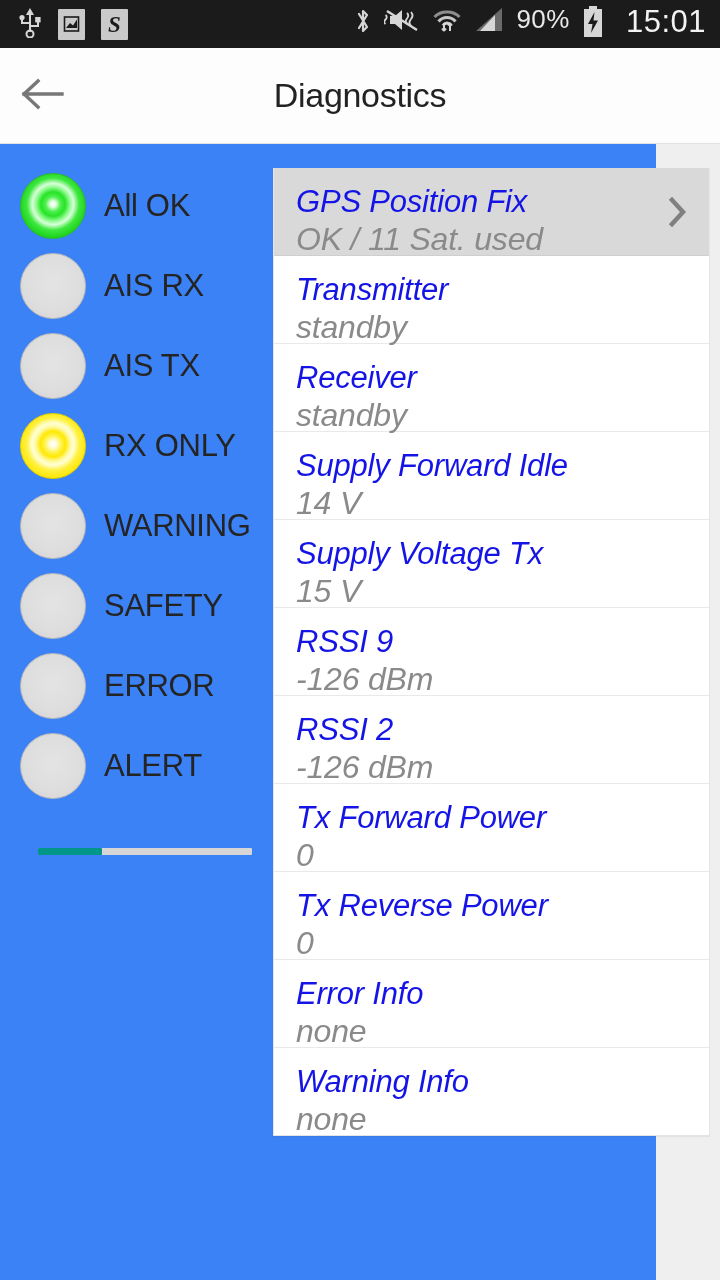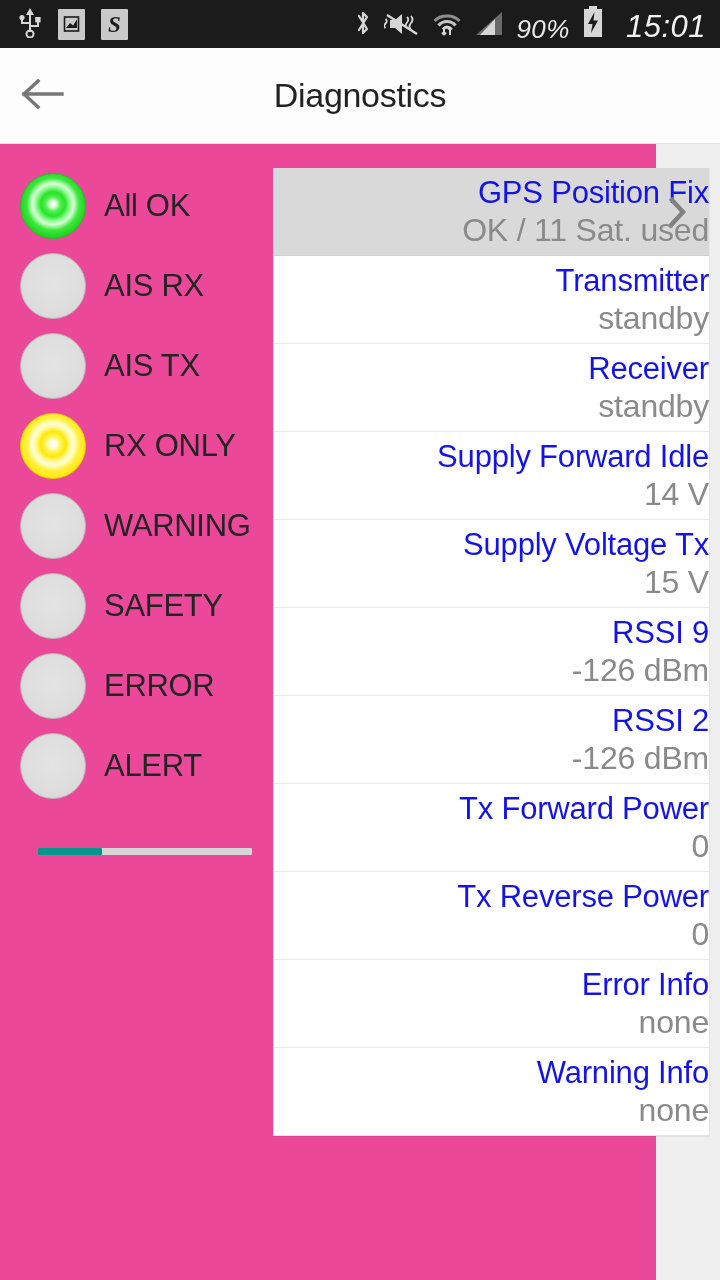--- a/index.html
+++ b/index.html
@@ -13,21 +13,21 @@
 
   
   .statusbar {
     position: absolute; top: 0; left: 0;
     width: 720px; height: 48px;
     background: #1b1b1b;
     display: flex; align-items: center;
     padding: 0 14px 0 18px;
   }
   .sb-left { display: flex; align-items: center; gap: 16px; }
-  .sb-right { margin-left: auto; display: flex; align-items: flex-end; gap: 12px; font-style: italic; }
+  .sb-right { margin-left: auto; display: flex; align-items: flex-start; gap: 12px; }
   .sb-icon { display: block; }
   .sb-text {
     color: #e8e8e8; font-size: 26px; font-weight: 400;
     letter-spacing: 0.5px; line-height: 1;
   }
   .sb-clock {
     color: #f2f2f2; font-size: 31px; font-weight: 400;
     letter-spacing: 0.5px; line-height: 1; margin-left: 10px;
   }
   .boxicon {
@@ -58,22 +58,21 @@
     font-size: 34px; font-weight: normal; color: #222;
     letter-spacing: -0.3px;
     position: absolute; left: 0; right: 0;
     text-align: center; pointer-events: none;
   }
 
   
   .content {
     position: absolute; top: 144px; left: 0;
     width: 656px; height: 1136px;
-    background: #ec4899;
-    text-align: right;
+    background: #3b82f6;
   }
 
   
   .leds {
     position: absolute; top: 22px; left: 0;
     width: 272px;
   }
   .led-row {
     height: 80px; display: flex; align-items: center;
     padding-left: 20px;
@@ -123,23 +122,24 @@
     position: absolute; top: 24px; left: 273px;
     width: 437px;
     background: #ffffff;
     border-left: 1px solid #e6e6e6;
     border-right: 1px solid #e6e6e6;
     box-shadow: 0 1px 1px rgba(0,0,0,0.05);
   }
   .list-row {
     position: relative;
     height: 88px;
-    padding: 5px 0 0 22px;
+    padding: 14px 0 0 22px;
     border-bottom: 1px solid #e9e9e9;
     cursor: pointer;
+    font-style: italic;
   }
   .list-row:last-child { border-bottom: 1px solid #e4e4e4; }
   .list-row.selected { background: #d9d9d9; border-bottom-color: #cfcfcf; }
   .row-title {
     font-size: 31px; color: #1414e6; line-height: 40px;
     letter-spacing: -0.2px; white-space: nowrap;
   }
   .row-sub {
     font-size: 32px; color: #8a8a8a; line-height: 34px;
     letter-spacing: -0.2px; white-space: nowrap;

